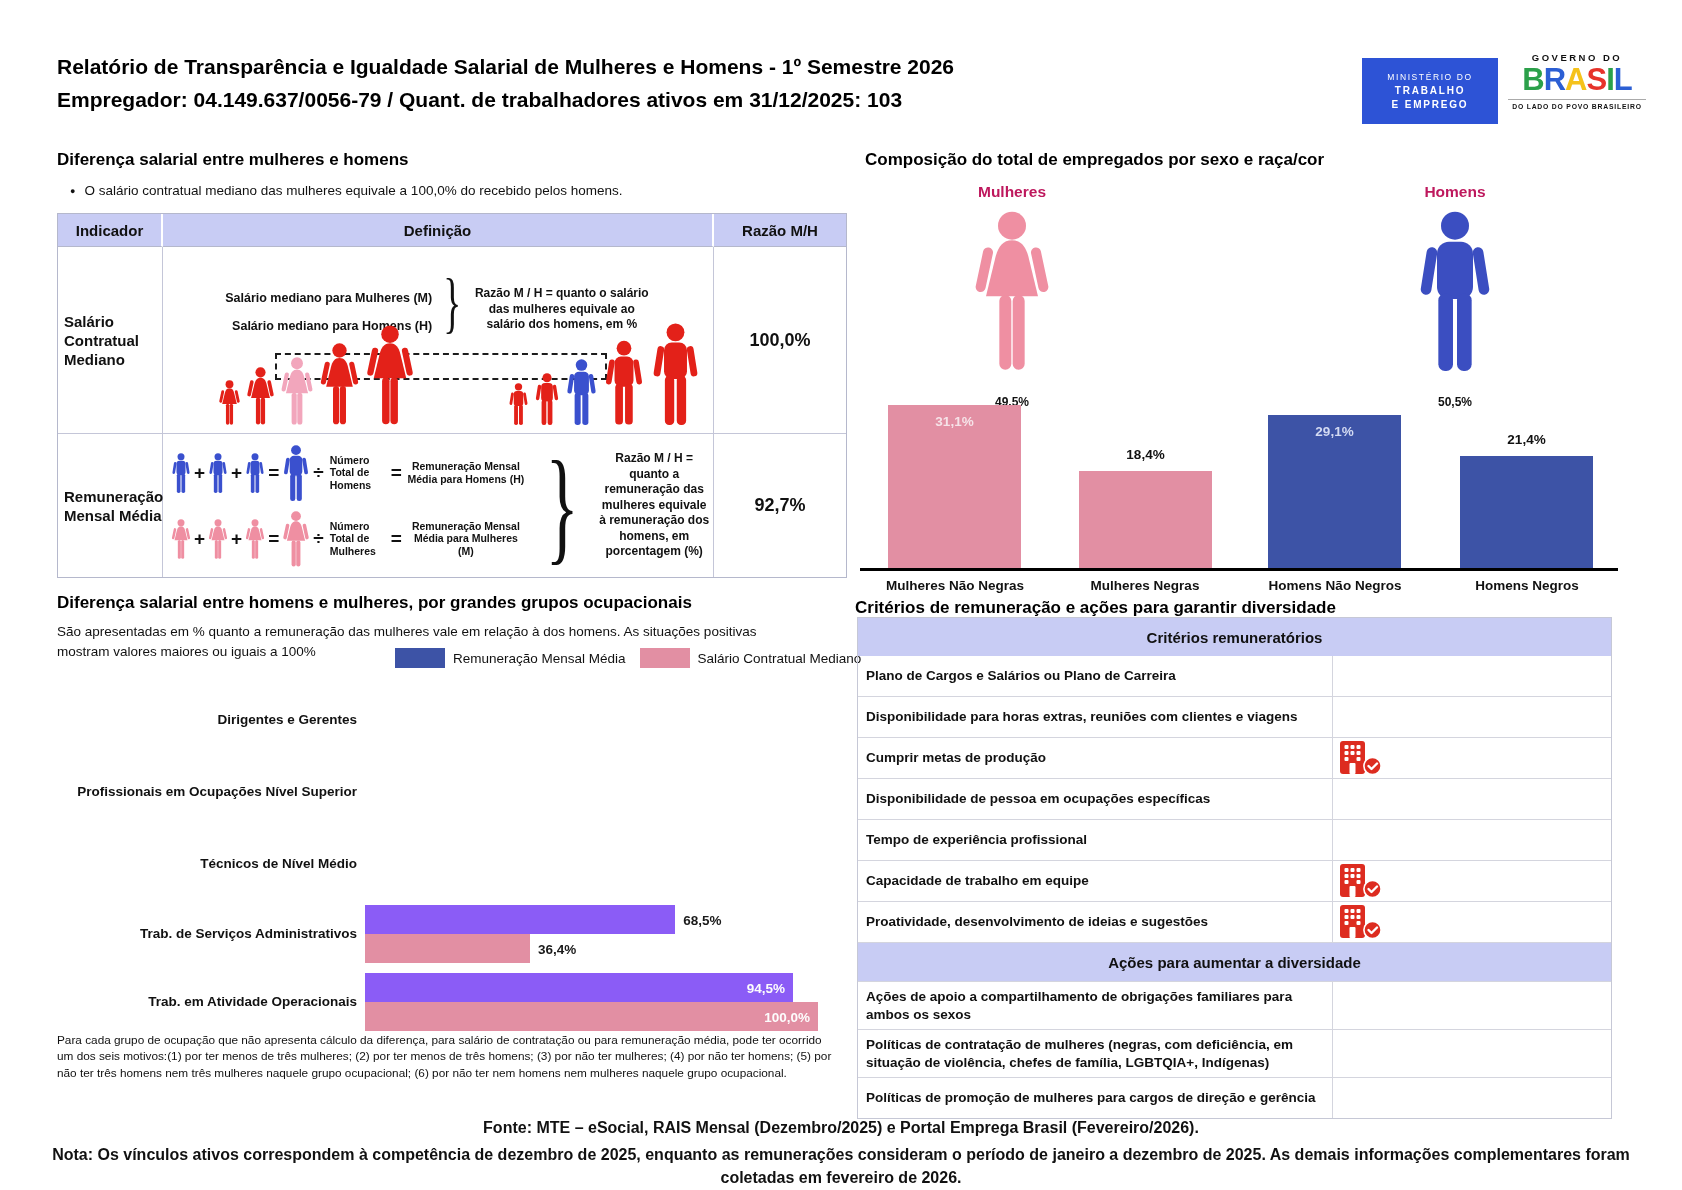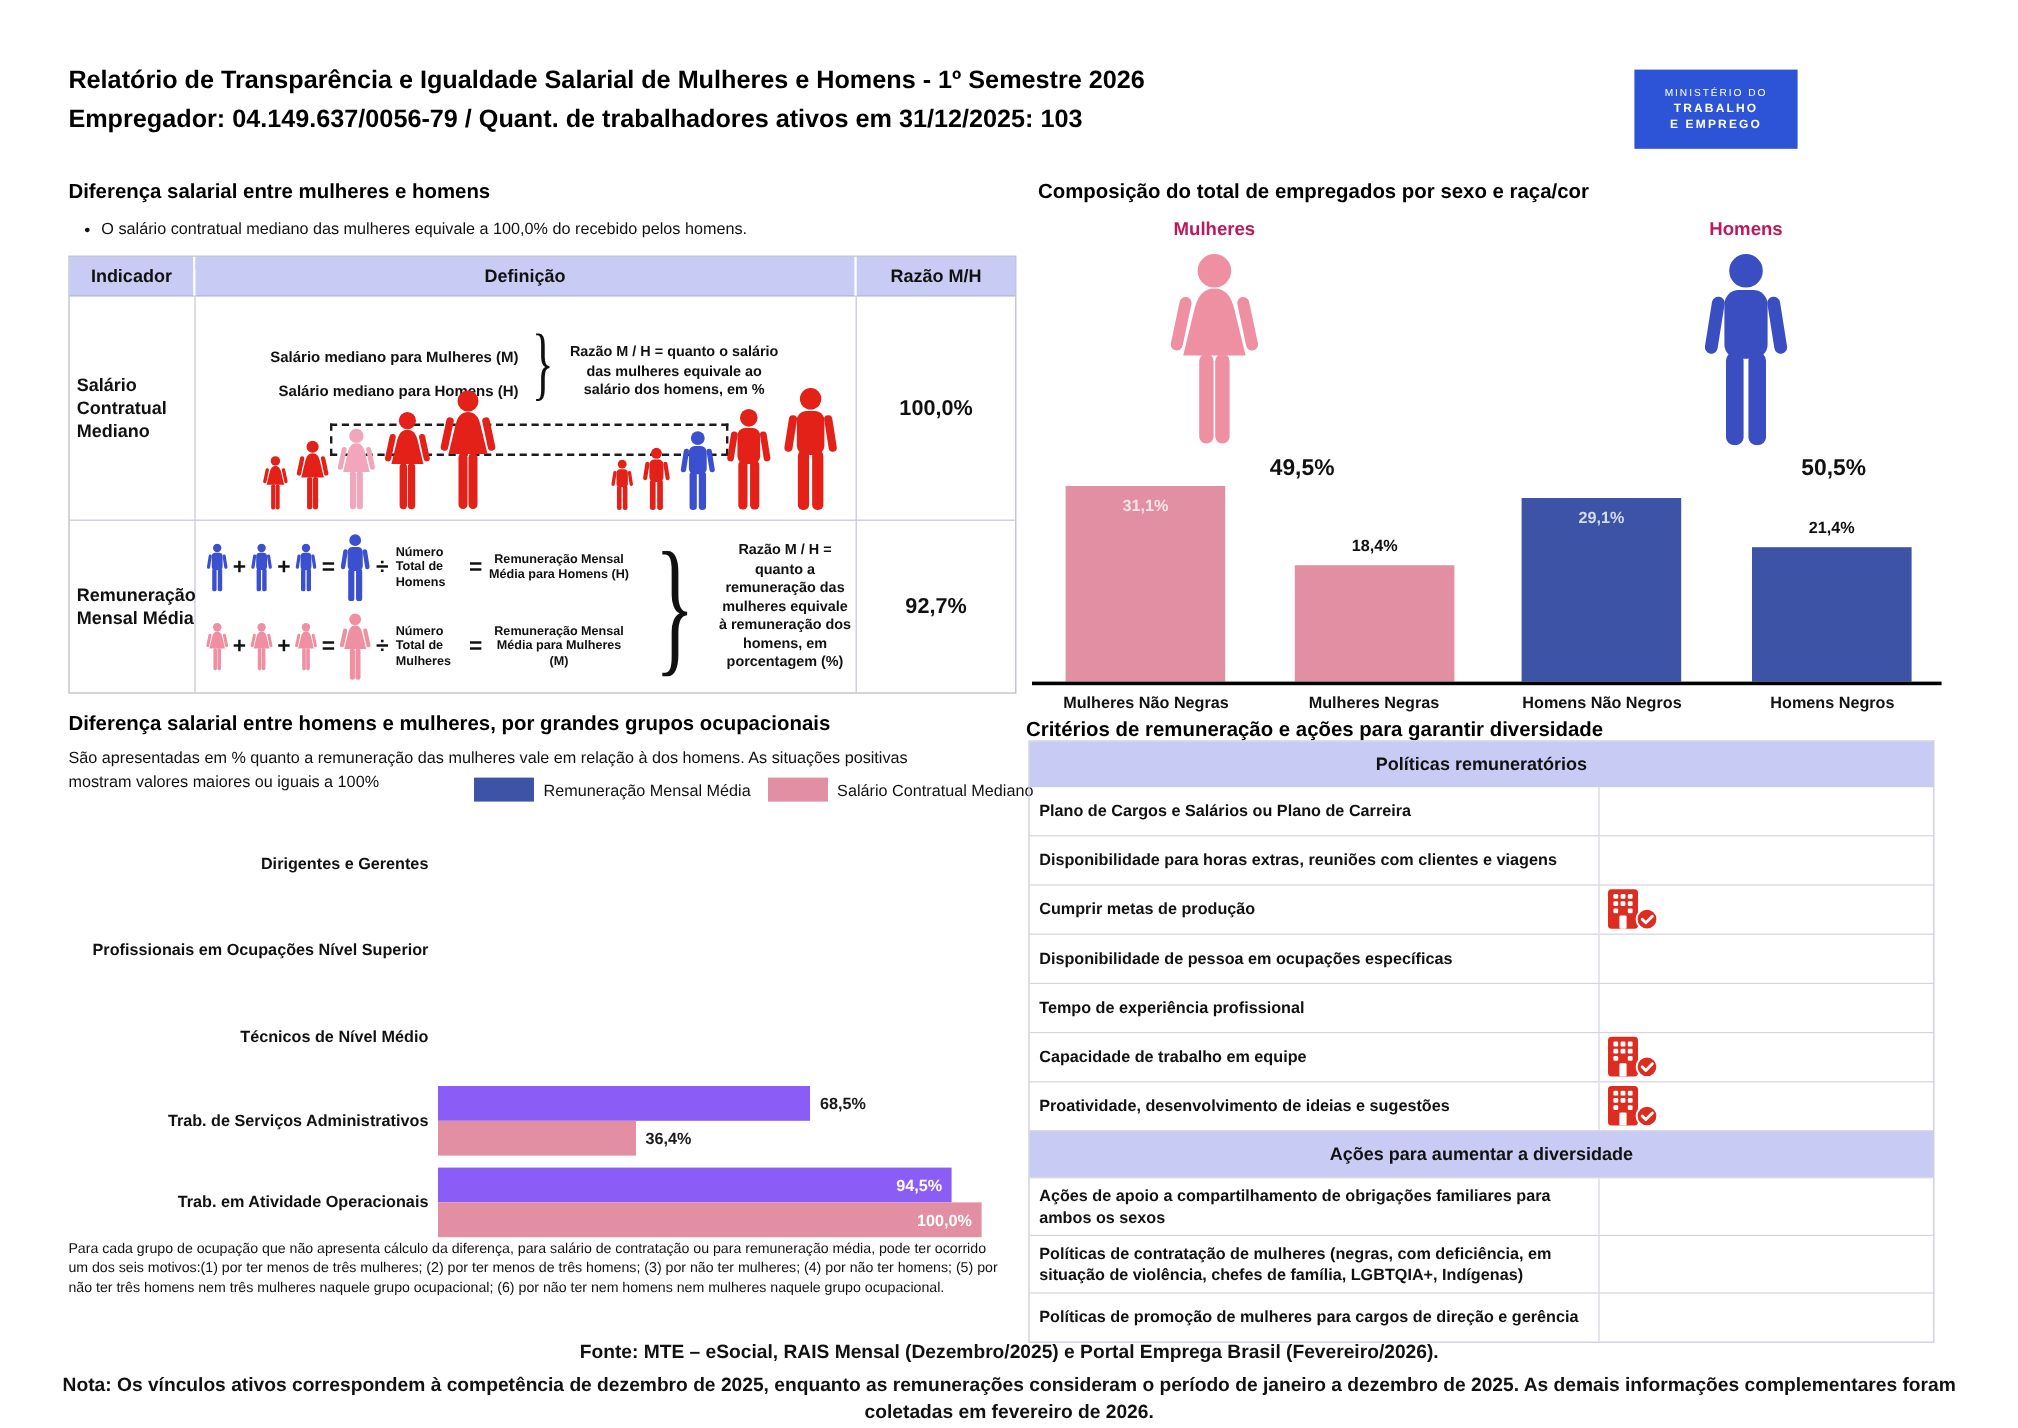--- a/index.html
+++ b/index.html
@@ -85,21 +85,21 @@
   .hbar.pink{background:#E28FA3;}
   .hlabel{position:absolute;top:50%;transform:translateY(-50%);font-size:13.5px;font-weight:600;white-space:nowrap;}
   .hlabel.out{left:100%;margin-left:8px;color:#1a1a1a;}
   .hlabel.in{right:8px;color:#fdfdfd;}
   .occ-foot{left:57px;top:1032px;width:778px;font-size:11.8px;line-height:1.38;}
 
   
   .sex-block{width:200px;text-align:center;}
   .sex-name{font-size:15.5px;font-weight:bold;color:#be185d;}
   .sex-block svg{margin-top:10px;}
-  .sex-pct{font-size:19px;font-weight:bold;margin-top:4px;text-align:right;}
+  .sex-pct{font-size:12px;font-weight:bold;margin-top:20px;}
   .comp-chart{left:860px;top:388px;width:758px;height:210px;}
   .comp-cols{position:relative;height:180px;}
   .vcol{position:absolute;bottom:0;width:133px;}
   .vbar{position:absolute;bottom:0;left:0;width:133px;}
   .vbar.pink{background:#E28FA3;}
   .vbar.blue{background:#3D53A6;}
   .vlabel{position:absolute;left:0;right:0;text-align:center;font-size:13.5px;font-weight:600;}
   .vlabel.in-pink{top:9px;color:#F6E3E8;}
   .vlabel.in-blue{top:9px;color:#D3DAF2;}
   .vlabel.out{top:-24px;color:#111;}
@@ -166,20 +166,26 @@
     <div>Relatório de Transparência e Igualdade Salarial de Mulheres e Homens - 1º Semestre 2026</div>
     <div>Empregador: 04.149.637/0056-79 / Quant. de trabalhadores ativos em 31/12/2025: 103</div>
   </div>
 
   <div class="abs ministry-logo">
     <div class="ml1">MINISTÉRIO DO</div>
     <div class="ml2">TRABALHO</div>
     <div class="ml2">E EMPREGO</div>
   </div>
 
+  <div class="abs gov-logo">
+    <div class="gov-top">GOVERNO DO</div>
+    <div class="gov-brand"><span class="gl-b">B</span><span class="gl-r">R</span><span class="gl-a">A</span><span class="gl-s">S</span><span class="gl-i">I</span><span class="gl-l">L</span></div>
+    <div class="gov-line"></div>
+    <div class="gov-tag">DO LADO DO POVO BRASILEIRO</div>
+  </div>
 
   <div class="abs sec-title" style="left:57px;top:150px;">Diferença salarial entre mulheres e homens</div>
 
   <div class="abs bullets">
     <div class="bullet">O salário contratual mediano das mulheres equivale a 100,0% do recebido pelos homens.</div>
     <div class="bullet">A remuneração média mensal das mulheres equivale a 92,7% da recebida pelos homens.</div>
   </div>
 
   <div class="abs t1">
     <div class="t1-row t1-head">
@@ -394,21 +400,21 @@
       <div class="comp-cat" style="left:0px;">Mulheres Não Negras</div>
       <div class="comp-cat" style="left:190px;">Mulheres Negras</div>
       <div class="comp-cat" style="left:380px;">Homens Não Negros</div>
       <div class="comp-cat" style="left:572px;">Homens Negros</div>
     </div>
   </div>
 
   <div class="abs sec-title" style="left:855px;top:598px;">Critérios de remuneração e ações para garantir diversidade</div>
 
   <div class="abs crit-table">
-    <div class="band">Políticas remuneratórios</div>
+    <div class="band">Critérios remuneratórios</div>
 
     <div class="crit-row" style="border-top:none;">
       <div class="crit-label">Plano de Cargos e Salários ou Plano de Carreira</div>
       <div class="crit-flag">
         <svg class="bcheck" width="44" height="36" viewBox="0 0 44 36" style="color: rgb(221, 44, 32); visibility: hidden;">
             <use href="#building-check"></use>
           </svg>
       </div>
     </div>
     <div class="crit-row">

